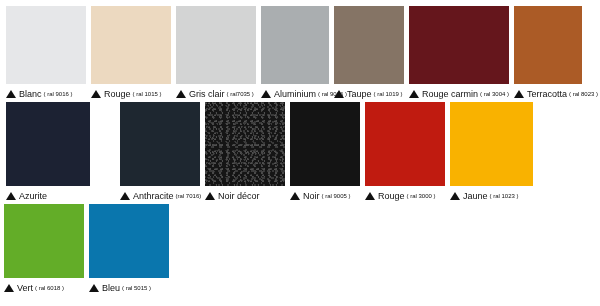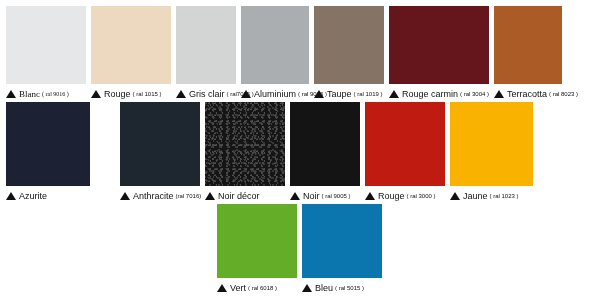--- a/index.html
+++ b/index.html
@@ -21,21 +21,21 @@
     box-sizing: border-box;
     padding: 6px 4px 0 4px;
   }
 
   .swatch-row {
     display: flex;
     align-items: flex-start;
   }
   .swatch-row.row-1 { margin-left: 2px; }
   .swatch-row.row-2 { margin-left: 2px; }
-  .swatch-row.row-3 { margin-left: 213px; }
+  .swatch-row.row-3 { }
 
   .swatch {
     position: relative;
     box-sizing: border-box;
     margin-right: 5px;
   }
 
   .swatch-chip {
     width: 100%;
     height: 78px;
@@ -92,37 +92,37 @@
     margin-left: 2px;
   }
   .label-code:empty { display: none; }
 </style>
 </head>
 <body>
 
 <div class="palette">
   <div id="rows-host">
       <div class="swatch-row row-1">
-        <div class="swatch" style="width: 80px; font-family: Liberation Serif, serif;">
+        <div class="swatch" style="width: 80px;">
           <div class="swatch-chip" style="background-color: rgb(230, 231, 233);"></div>
           <div class="swatch-label">
             <span class="marker-icon"></span>
             <span class="label-name">Blanc</span>
             <span class="label-code">( ral 9016 )</span>
           </div>
         </div>
         <div class="swatch" style="width: 80px;">
           <div class="swatch-chip" style="background-color: rgb(236, 217, 192);"></div>
           <div class="swatch-label">
             <span class="marker-icon"></span>
             <span class="label-name">Rouge</span>
             <span class="label-code">( ral 1015 )</span>
           </div>
         </div>
-        <div class="swatch" style="width: 60px; border-radius: 12px;">
+        <div class="swatch" style="width: 80px; border-radius: 12px;">
           <div class="swatch-chip" style="background-color: rgb(211, 212, 212);"></div>
           <div class="swatch-label">
             <span class="marker-icon"></span>
             <span class="label-name">Gris clair</span>
             <span class="label-code">( ral7035 )</span>
           </div>
         </div>
         <div class="swatch" style="width: 68px;">
           <div class="swatch-chip" style="background-color: rgb(170, 174, 176);"></div>
           <div class="swatch-label">

